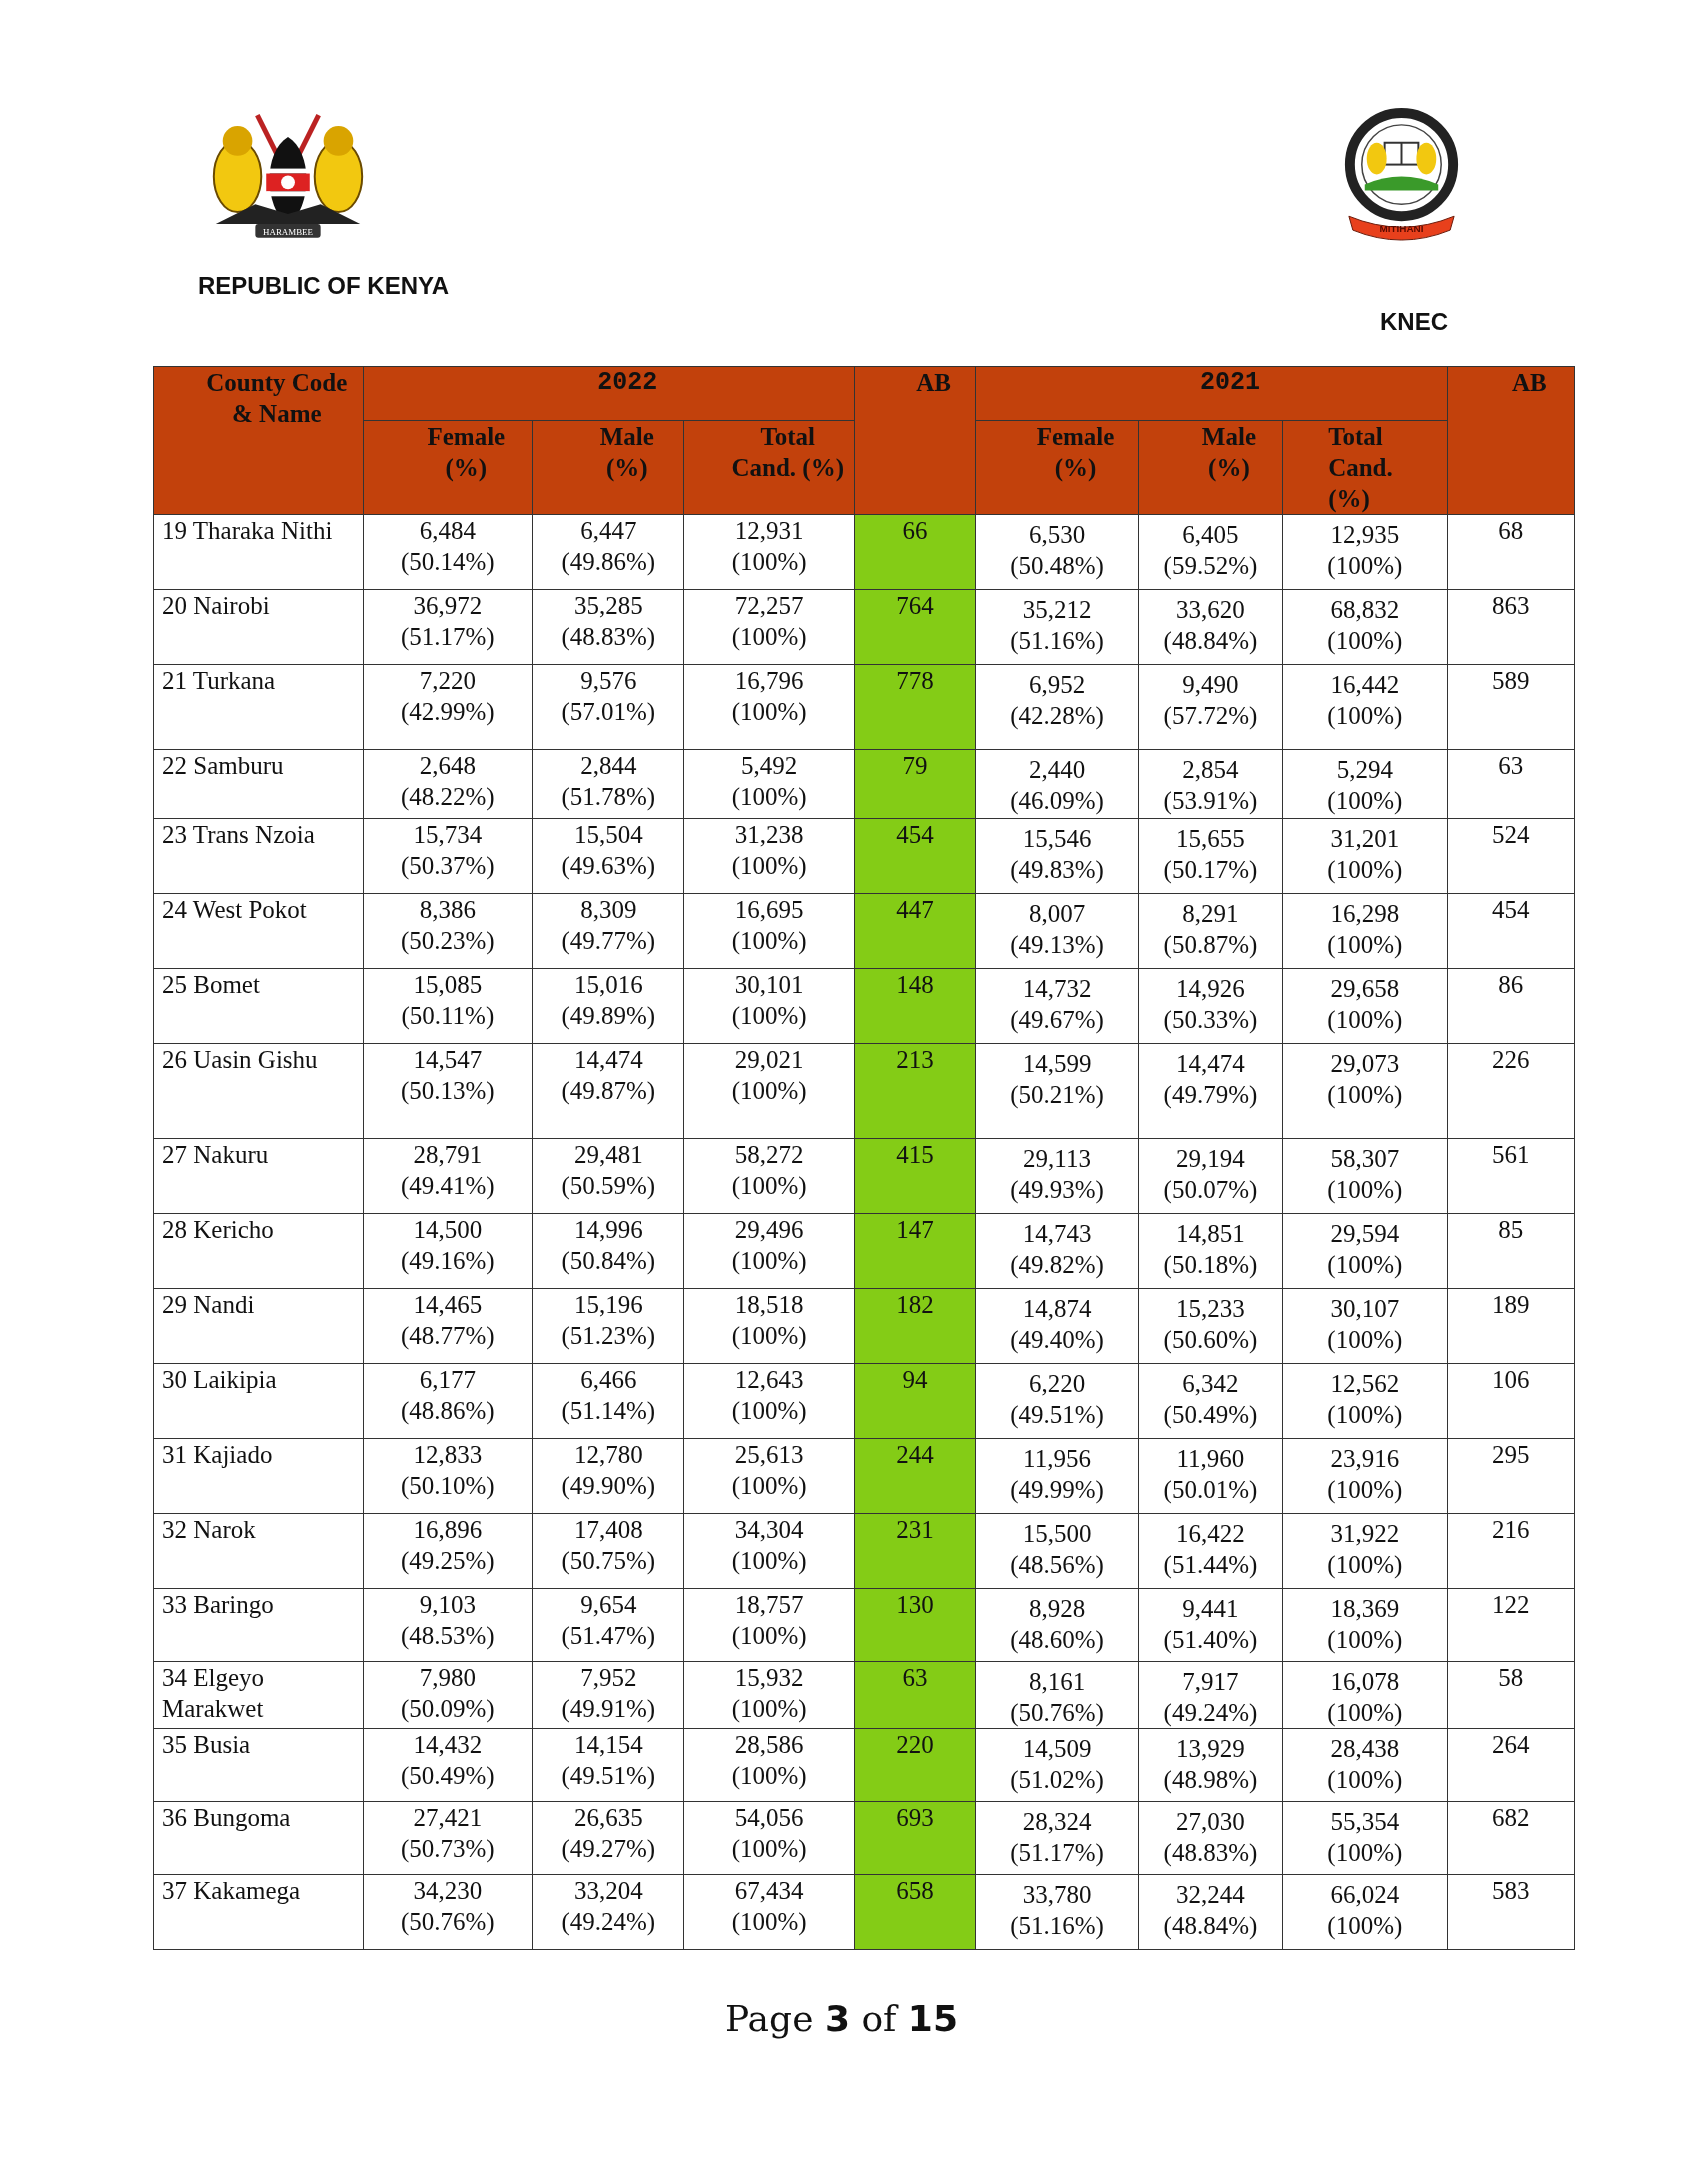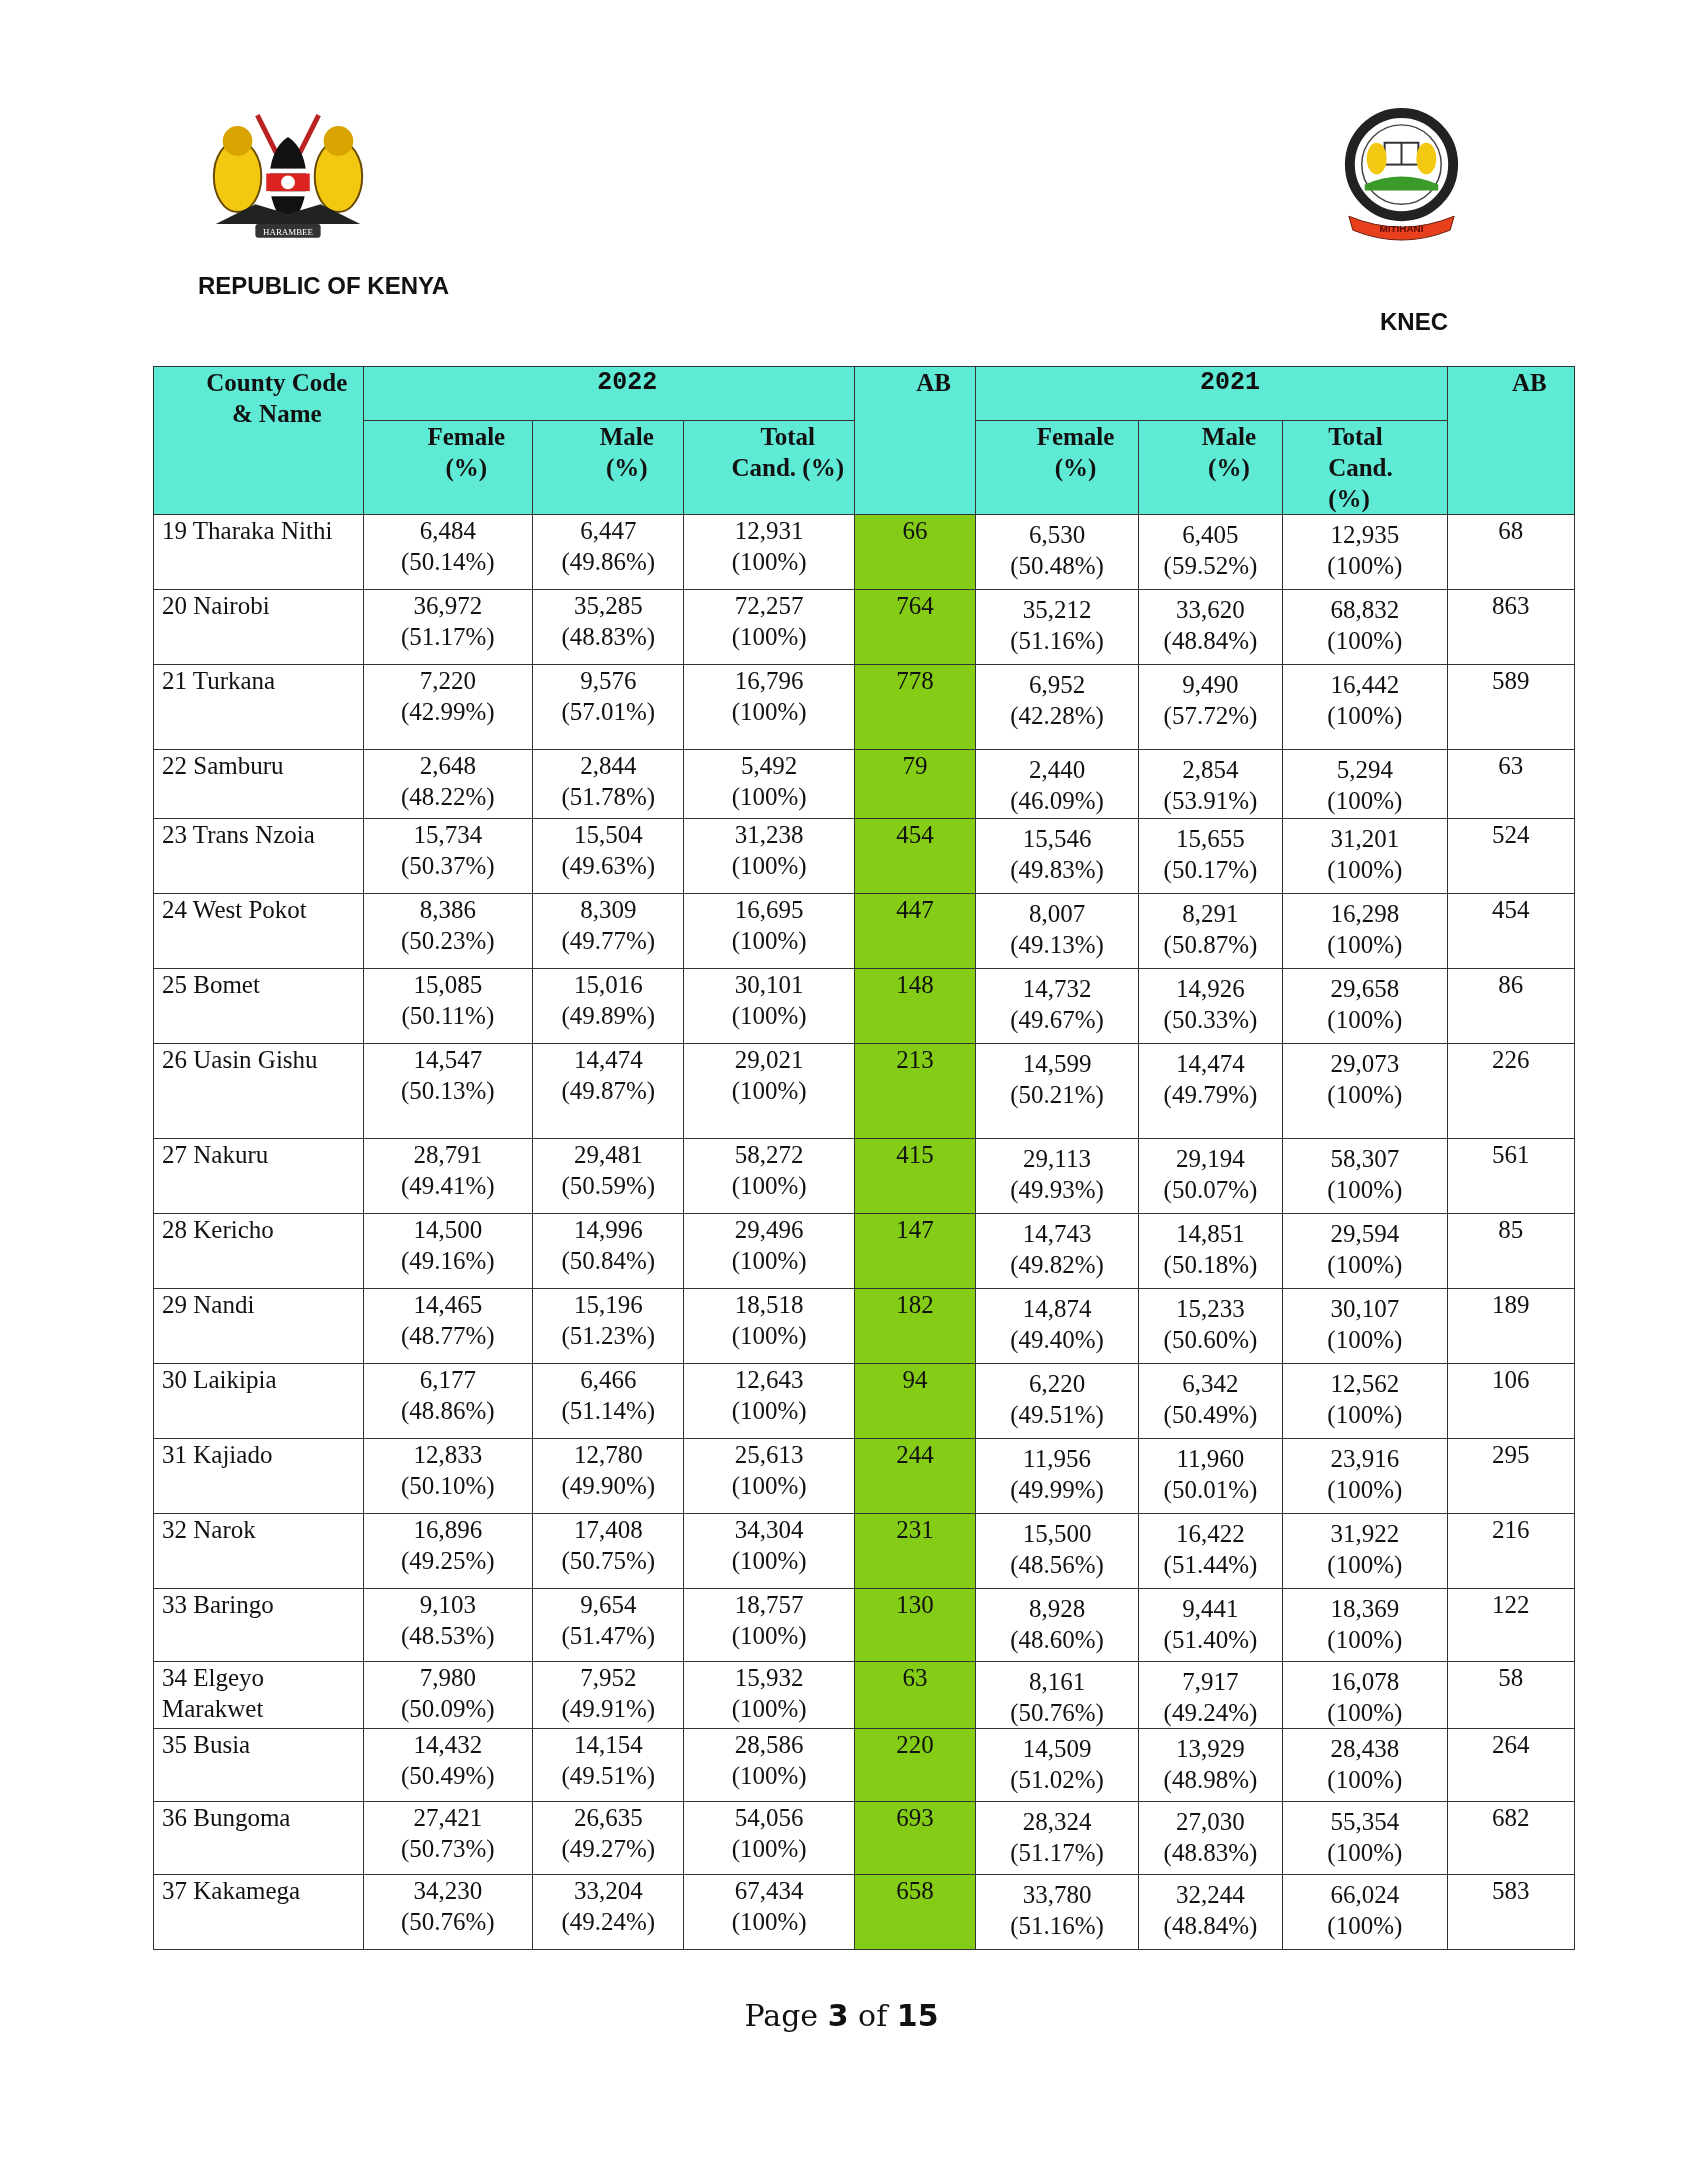--- a/index.html
+++ b/index.html
@@ -3,31 +3,31 @@
 <meta charset="utf-8">
 <style>
   html, body { margin: 0; padding: 0; background: #ffffff; }
   body { width: 1683px; height: 2178px; position: relative; font-family: "Liberation Serif", serif; color: #111; }
   .logo-left { position: absolute; left: 196px; top: 107px; width: 184px; height: 139px; }
   .logo-right { position: absolute; left: 1327px; top: 107px; width: 149px; height: 139px; }
   .org-left { position: absolute; left: 198px; top: 272px; font-family: "Liberation Sans", sans-serif; font-weight: bold; font-size: 24px; }
   .org-right { position: absolute; left: 1380px; top: 272px; font-family: "Liberation Sans", sans-serif; font-weight: bold; font-size: 24px; margin-top: 36px; }
   table.data { position: absolute; left: 153px; top: 366px; width: 1422px; border-collapse: collapse; table-layout: fixed; font-size: 25px; line-height: 31px; }
   table.data th, table.data td { border: 1.5px solid #333; padding: 0 8px; vertical-align: top; }
-  table.data th { background: #5eead4; font-weight: bold; text-align: center; padding-left: 45px; }
+  table.data th { background: #c2410c; font-weight: bold; text-align: center; padding-left: 45px; }
   th.year { height: 53px; vertical-align: middle; font-family: Liberation Mono, monospace; }
   th.sub { height: 57px; vertical-align: middle; }
   th.ab { vertical-align: middle; }
   td { text-align: center; }
   td.name { text-align: left; padding-left: 14px; padding-top: 4px; }
   td.num { padding-top: 10px; }
   td.num.r21 { padding-top: 4px; }
   td.ab22 { background: #84cc16; padding-top: 4px; }
   td.ab21 { padding-top: 4px; }
-  .footer { position: absolute; left: 0; width: 1683px; top: 1998px; text-align: center; font-family: "DejaVu Serif", serif; font-size: 30px; }
+  .footer { position: absolute; left: 0; width: 1683px; top: 1998px; text-align: center; font-family: "DejaVu Serif", serif; font-size: 36px; }
   .footer b { font-family: "DejaVu Sans", sans-serif; font-weight: bold; }
 </style>
 </head>
 <body>
 
 <div class="logo-left">
   <svg width="184" height="139" viewBox="0 0 186 140">
 
     <line x1="62" y1="8" x2="84" y2="52" stroke="#b22" stroke-width="5"></line>
     <line x1="124" y1="8" x2="102" y2="52" stroke="#b22" stroke-width="5"></line>

